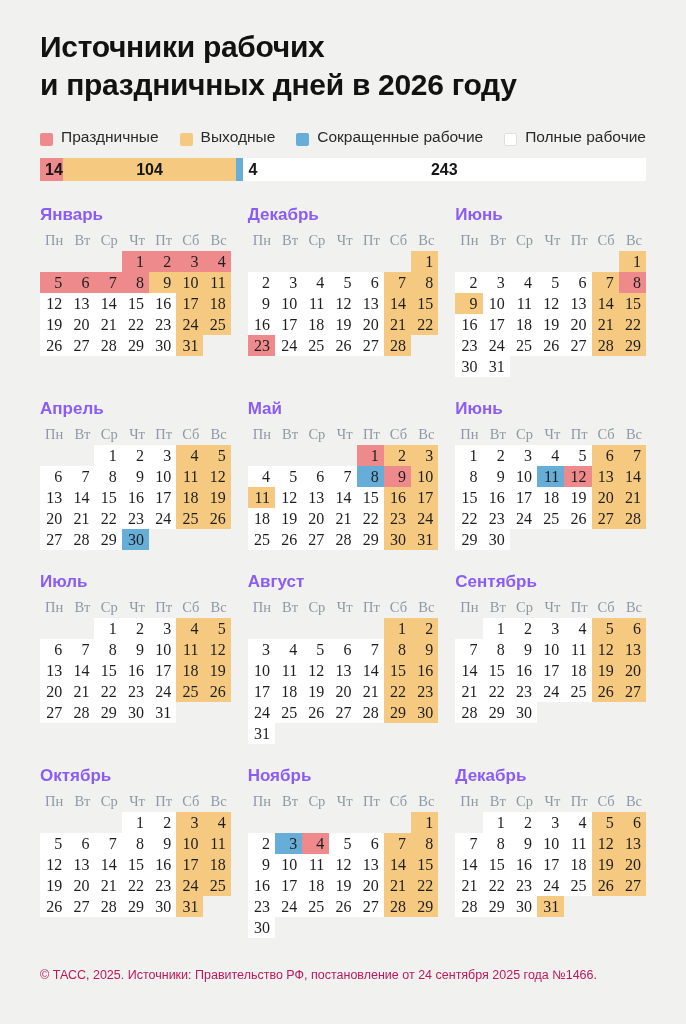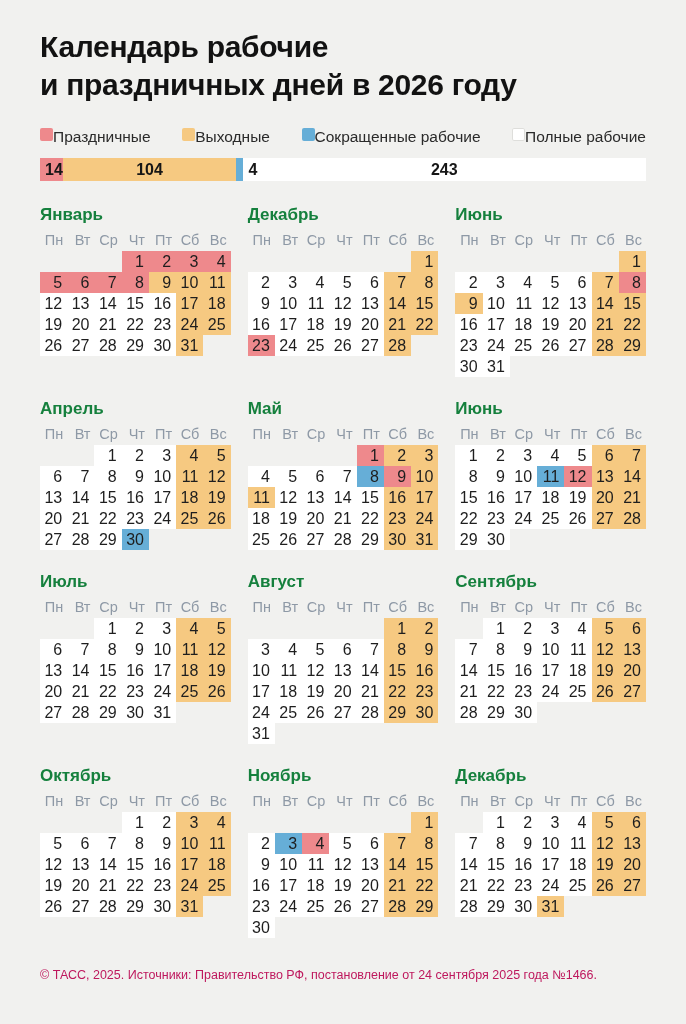--- a/index.html
+++ b/index.html
@@ -10,21 +10,21 @@
     color:#1c1c1c;
     -webkit-font-smoothing:antialiased;
   }
   .page{padding:28px 40px 0 40px;}
   .title{
     font-size:30px;font-weight:700;line-height:38px;color:#121212;
     letter-spacing:-0.3px;
   }
   
   .legend{display:flex;justify-content:space-between;align-items:center;margin-top:24px;}
-  .legend-item{display:flex;align-items:flex-start;}
+  .legend-item{display:flex;align-items:flex-end;gap:8px;}
   .swatch{width:13px;height:13px;border-radius:2px;flex:0 0 auto;}
   .sw-holiday{background:var(--c-holiday);}
   .sw-weekend{background:var(--c-weekend);}
   .sw-short{background:var(--c-short);}
   .sw-work{background:var(--c-work);box-shadow:inset 0 0 0 1px #dededb;}
   .legend-label{font-size:15.5px;color:#2a2a2a;}
   
   .bar{display:flex;height:23px;margin-top:12px;font-size:16px;font-weight:600;color:#161616;}
   .seg{position:relative;display:flex;align-items:center;}
   .seg-holiday{background:var(--c-holiday);}
@@ -32,22 +32,22 @@
   .seg-short{background:var(--c-short);}
   .seg-work{background:var(--c-work);justify-content:center;}
   .seg-holiday .num{padding-left:5px;}
   .seg-work .num-left{position:absolute;left:6px;top:0;line-height:23px;}
   
   .months{
     margin-top:24px;
     display:grid;grid-template-columns:repeat(3,1fr);
     column-gap:17px;row-gap:22px;align-items:start;
   }
-  .month-name{font-size:17px;font-weight:700;line-height:20px;margin:0 0 5px 0;color:#15803d;}
-  .mgrid{display:grid;grid-template-columns:repeat(7,1fr);}
+  .month-name{font-size:17px;font-weight:700;line-height:20px;margin:0 0 5px 0;color:#8b5cf6;}
+  .mgrid{display:grid;grid-template-columns:repeat(7,1fr);font-family:Liberation Serif, serif;}
   .wd{
     height:21px;line-height:21px;font-size:14.5px;color:#8e99a6;
     text-align:right;padding-right:4px;
   }
   .cell{
     height:21px;line-height:21.5px;font-size:16px;
     text-align:right;padding-right:5px;color:#1e1e1e;
   }
   .t-work{background:var(--c-work);}
   .t-weekend{background:var(--c-weekend);}
@@ -55,21 +55,21 @@
   .t-short{background:var(--c-short);}
   
   .footer{margin-top:30px;font-size:12.5px;color:#be185d;}
 </style>
 </head>
 <body>
 
 <div class="page">
 
   <div class="title">
-    <div>Календарь рабочие</div>
+    <div>Источники рабочих</div>
     <div>и праздничных дней в 2026 году</div>
   </div>
 
   <div class="legend">
     <div class="legend-item">
       <span class="swatch sw-holiday"></span>
       <span class="legend-label">Праздничные</span>
     </div>
     <div class="legend-item">
       <span class="swatch sw-weekend"></span>

